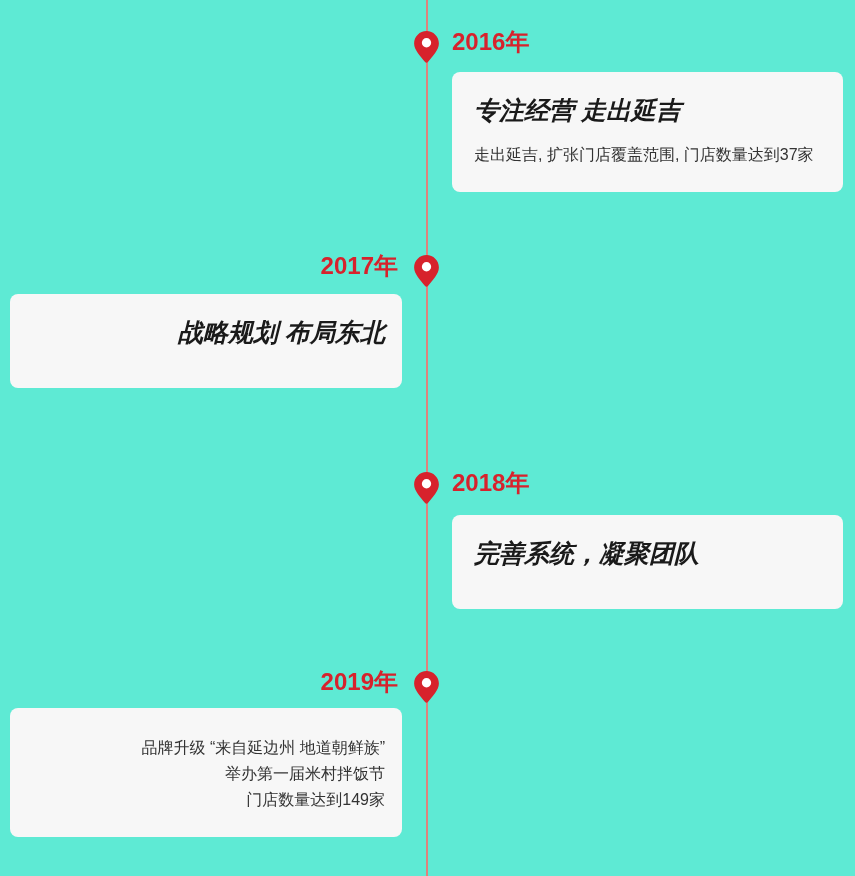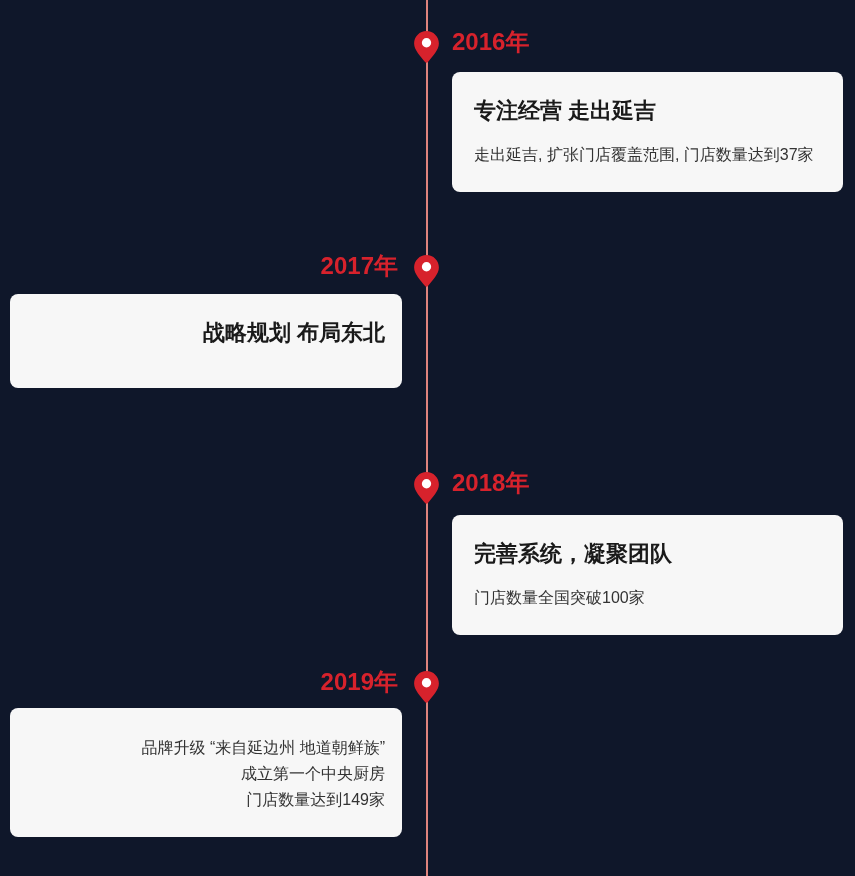--- a/index.html
+++ b/index.html
@@ -2,21 +2,21 @@
 <html><head>
 <meta charset="utf-8">
 <style>
   html, body { margin: 0; padding: 0; background: #ffffff; }
   body { font-family: "Liberation Sans", sans-serif; }
 
   .timeline {
     position: relative;
     width: 855px;
     height: 876px;
-    background: #0f172a;
+    background: #5eead4;
     overflow: hidden;
   }
 
   .axis {
     position: absolute;
     left: 426px;
     top: 0;
     width: 2px;
     height: 876px;
     background: #de837d;
@@ -64,24 +64,25 @@
   }
   .side-right .card { left: 452px; width: 391px; padding: 27px 24px 24px 22px; text-align: left; }
   .side-left  .card { left: 10px;  width: 392px; padding: 27px 17px 24px 24px; text-align: right; }
   .i0 .card { top: 41px; }
   .i1 .card { top: 39px; }
   .i2 .card { top: 43px; }
   .i3 .card { top: 37px; }
 
   .card-title {
     margin: 0 0 20px 0;
-    font-size: 22px;
+    font-size: 25px;
     font-weight: 700;
     line-height: 23px;
     color: #1a1a1a;
+    font-style: italic;
   }
   .card-line {
     margin: 0;
     font-size: 16px;
     line-height: 26px;
     color: #333333;
   }
 </style>
 </head>
 <body>
@@ -120,32 +121,31 @@
   <section class="tl-item i2 side-right">
     <span class="pin">
       <svg viewBox="0 0 24 31" xmlns="http://www.w3.org/2000/svg">
         <path fill="currentColor" d="M12 0C5.4 0 0 5.4 0 12c0 6.5 6.5 12.6 10.6 18 .7.9 2.1.9 2.8 0C17.5 24.6 24 18.5 24 12 24 5.4 18.6 0 12 0z"></path>
         <circle cx="12" cy="11.4" r="4.5" fill="#ffffff"></circle>
       </svg>
     </span>
     <h2 class="year">2018年</h2>
     <div class="card">
       <h3 class="card-title">完善系统，凝聚团队</h3>
-      <p class="card-line">门店数量全国突破100家</p>
     </div>
   </section>
 
   <section class="tl-item i3 side-left">
     <span class="pin">
       <svg viewBox="0 0 24 31" xmlns="http://www.w3.org/2000/svg">
         <path fill="currentColor" d="M12 0C5.4 0 0 5.4 0 12c0 6.5 6.5 12.6 10.6 18 .7.9 2.1.9 2.8 0C17.5 24.6 24 18.5 24 12 24 5.4 18.6 0 12 0z"></path>
         <circle cx="12" cy="11.4" r="4.5" fill="#ffffff"></circle>
       </svg>
     </span>
     <h2 class="year">2019年</h2>
     <div class="card">
       <p class="card-line">品牌升级 “来自延边州 地道朝鲜族”</p>
-      <p class="card-line">成立第一个中央厨房</p>
+      <p class="card-line">举办第一届米村拌饭节</p>
       <p class="card-line">门店数量达到149家</p>
     </div>
   </section>
 
 </div>
 
 </body></html>

